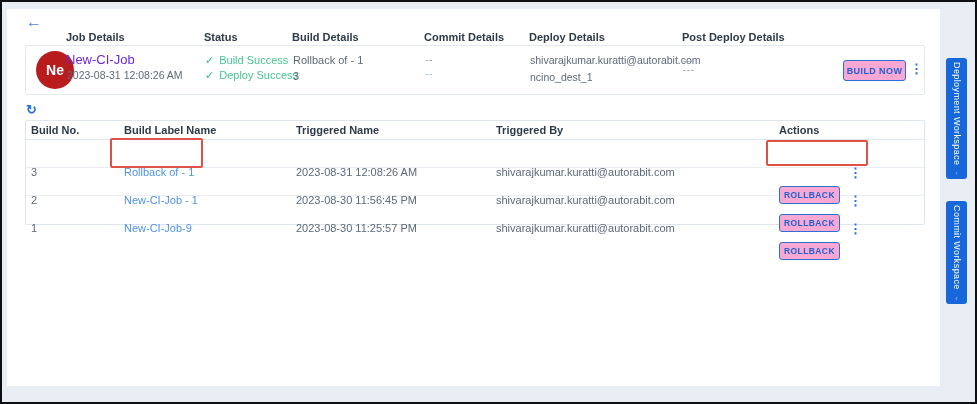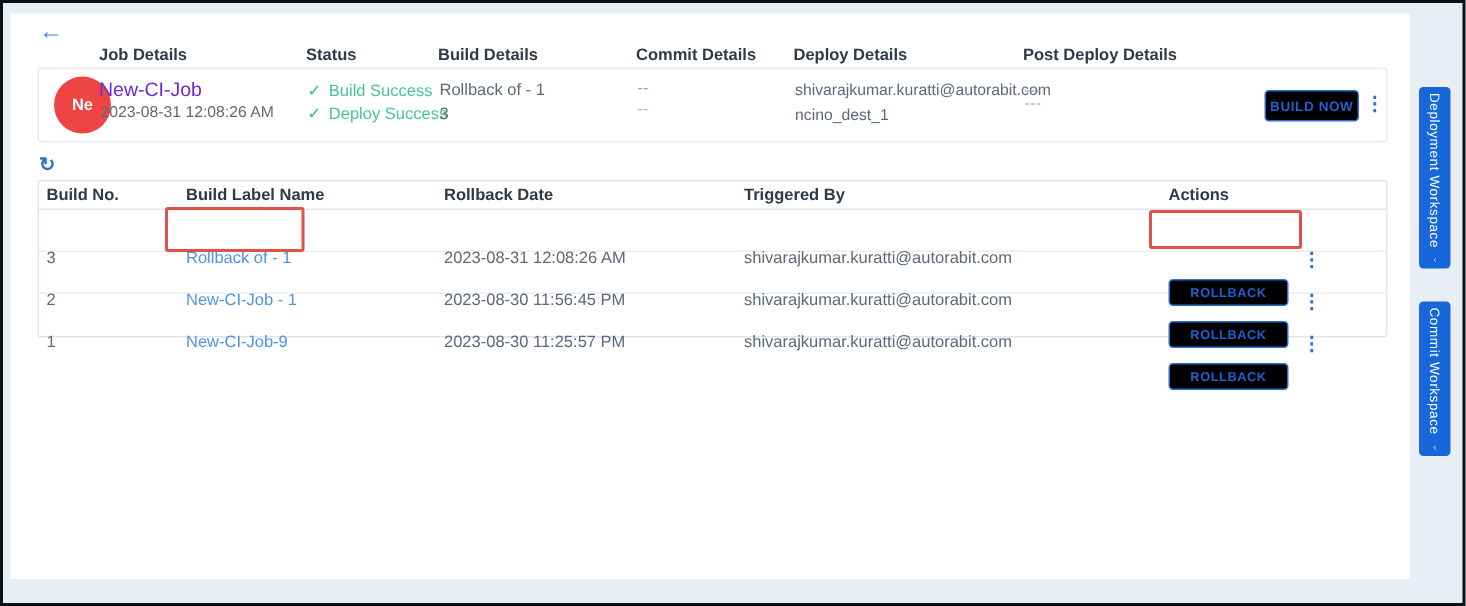--- a/index.html
+++ b/index.html
@@ -18,42 +18,42 @@
               font-weight:bold; cursor:pointer; line-height:20px; text-align:left; }
 
   
   .sum-head { position:absolute; top:22px; font-size:11px; font-weight:bold; color:#2e3a48; }
   .sh0{left:59px;} .sh1{left:197px;} .sh2{left:285px;} .sh3{left:417px;} .sh4{left:522px;} .sh5{left:675px;}
 
   
   .job-card { position:absolute; left:18px; top:36px; width:900px; height:50px;
               background:#fff; border:1px solid #e4e9ef; border-radius:2px; }
   .avatar { position:absolute; left:10px; top:5px; width:38px; height:38px; border-radius:50%;
-            background:#ef4444; color:#fff; font-size:11px; font-weight:bold;
+            background:#b91c1c; color:#fff; font-size:14px; font-weight:bold;
             display:flex; align-items:center; justify-content:center; }
   .job-name { position:absolute; left:40px; top:6px; font-size:13px; color:#6d28d9; }
   .job-time { position:absolute; left:41px; top:23px; font-size:10.5px; color:#5d6979; }
 
   .status-line { position:absolute; left:179px; font-size:11px; color:#48c495; white-space:nowrap; }
   .status-line .chk { color:#2cbd8c; font-weight:bold; margin-right:5px; }
   .st0{top:8px;} .st1{top:23px;}
 
   .bd-line { position:absolute; left:267px; font-size:11px; color:#5d6979; white-space:nowrap; }
   .bd0{top:8px;} .bd1{top:24px;}
 
   .cm-line { position:absolute; left:399px; font-size:11px; }
   .cm0{top:7px; color:#9aa3b0;} .cm1{top:21px; color:#a4bbee;}
 
   .dp-line { position:absolute; left:504px; font-size:10.5px; color:#5d6979; white-space:nowrap; }
   .dp0{top:8px;} .dp1{top:25px;}
 
   .pd-line { position:absolute; left:657px; font-size:10px; color:#9aa3b0; letter-spacing:.5px; }
   .pd0{top:9px;} .pd1{top:18px;}
 
-  .blue-btn { background:#000000; border:1.5px solid #2b6fd4; border-radius:3px; color:#2160cf;
+  .blue-btn { background:#f9a8d4; border:1.5px solid #2b6fd4; border-radius:3px; color:#2160cf;
               font-family:inherit; font-weight:bold; letter-spacing:.4px; cursor:pointer; }
   .build-now { position:absolute; left:817px; top:14px; width:63px; height:21px; font-size:9px; }
   .kebab { border:none; background:transparent; color:#2b6fd4; font-size:13px; font-weight:bold;
            cursor:pointer; line-height:1; }
   .card-kebab { position:absolute; left:884px; top:16px; }
 
   .refresh-btn { position:absolute; left:19px; top:92px; width:18px; height:16px; border:none;
                  background:transparent; color:#2b6fd4; font-size:13px; font-weight:bold;
                  cursor:pointer; text-align:left; }
 
@@ -62,21 +62,21 @@
          border-radius:2px; background:#fff; }
   .trow { display:grid; grid-template-columns:93px 172px 200px 283px auto;
           align-items:center; padding-left:5px; }
   .thead { height:19px; border-bottom:1px solid #dfe5ec; }
   .thead span { font-size:11px; font-weight:bold; color:#2e3a48; }
   .tr { height:28px; border-bottom:1px solid #eaeef3; }
   .tr:last-child { border-bottom:none; }
   .cell { font-size:11px; color:#5d6979; white-space:nowrap; }
   .link { color:#4f93e4; cursor:pointer; text-decoration:none; }
   .actions-cell { display:flex; align-items:center; gap:9px; }
-  .rollback { width:80px; height:18px; font-size:8.5px;margin-top:46px; }
+  .rollback { width:61px; height:18px; font-size:8.5px;margin-top:46px; }
 
   
   .ann { position:absolute; border:2px solid #df5047; border-radius:2px; background:transparent; }
   .ann1 { left:103px; top:129px; width:93px; height:30px; }
   .ann2 { left:759px; top:131px; width:102px; height:26px; }
 
   
   .pager { position:absolute; top:357px; left:0; width:933px; height:14px; }
   .pg-range { position:absolute; left:822px; font-size:10px; color:#5b7ed7; letter-spacing:1px; }
   .pg-btn { position:absolute; border:none; background:transparent; font-size:9.5px;
@@ -135,21 +135,21 @@
       <button class="blue-btn build-now">BUILD NOW</button>
       <button class="kebab card-kebab">⋮</button>
     </div>
 
     <button class="refresh-btn">↻</button>
 
     <div class="tbl">
       <div class="trow thead">
         <span>Build No.</span>
         <span>Build Label Name</span>
-        <span>Rollback Date</span>
+        <span>Triggered Name</span>
         <span>Triggered By</span>
         <span>Actions</span>
       </div>
 
       <div class="trow tr">
         <span class="cell">3</span>
         <span class="cell"><a class="link">Rollback of - 1</a></span>
         <span class="cell">2023-08-31 12:08:26 AM</span>
         <span class="cell">shivarajkumar.kuratti@autorabit.com</span>
         <span class="actions-cell">

